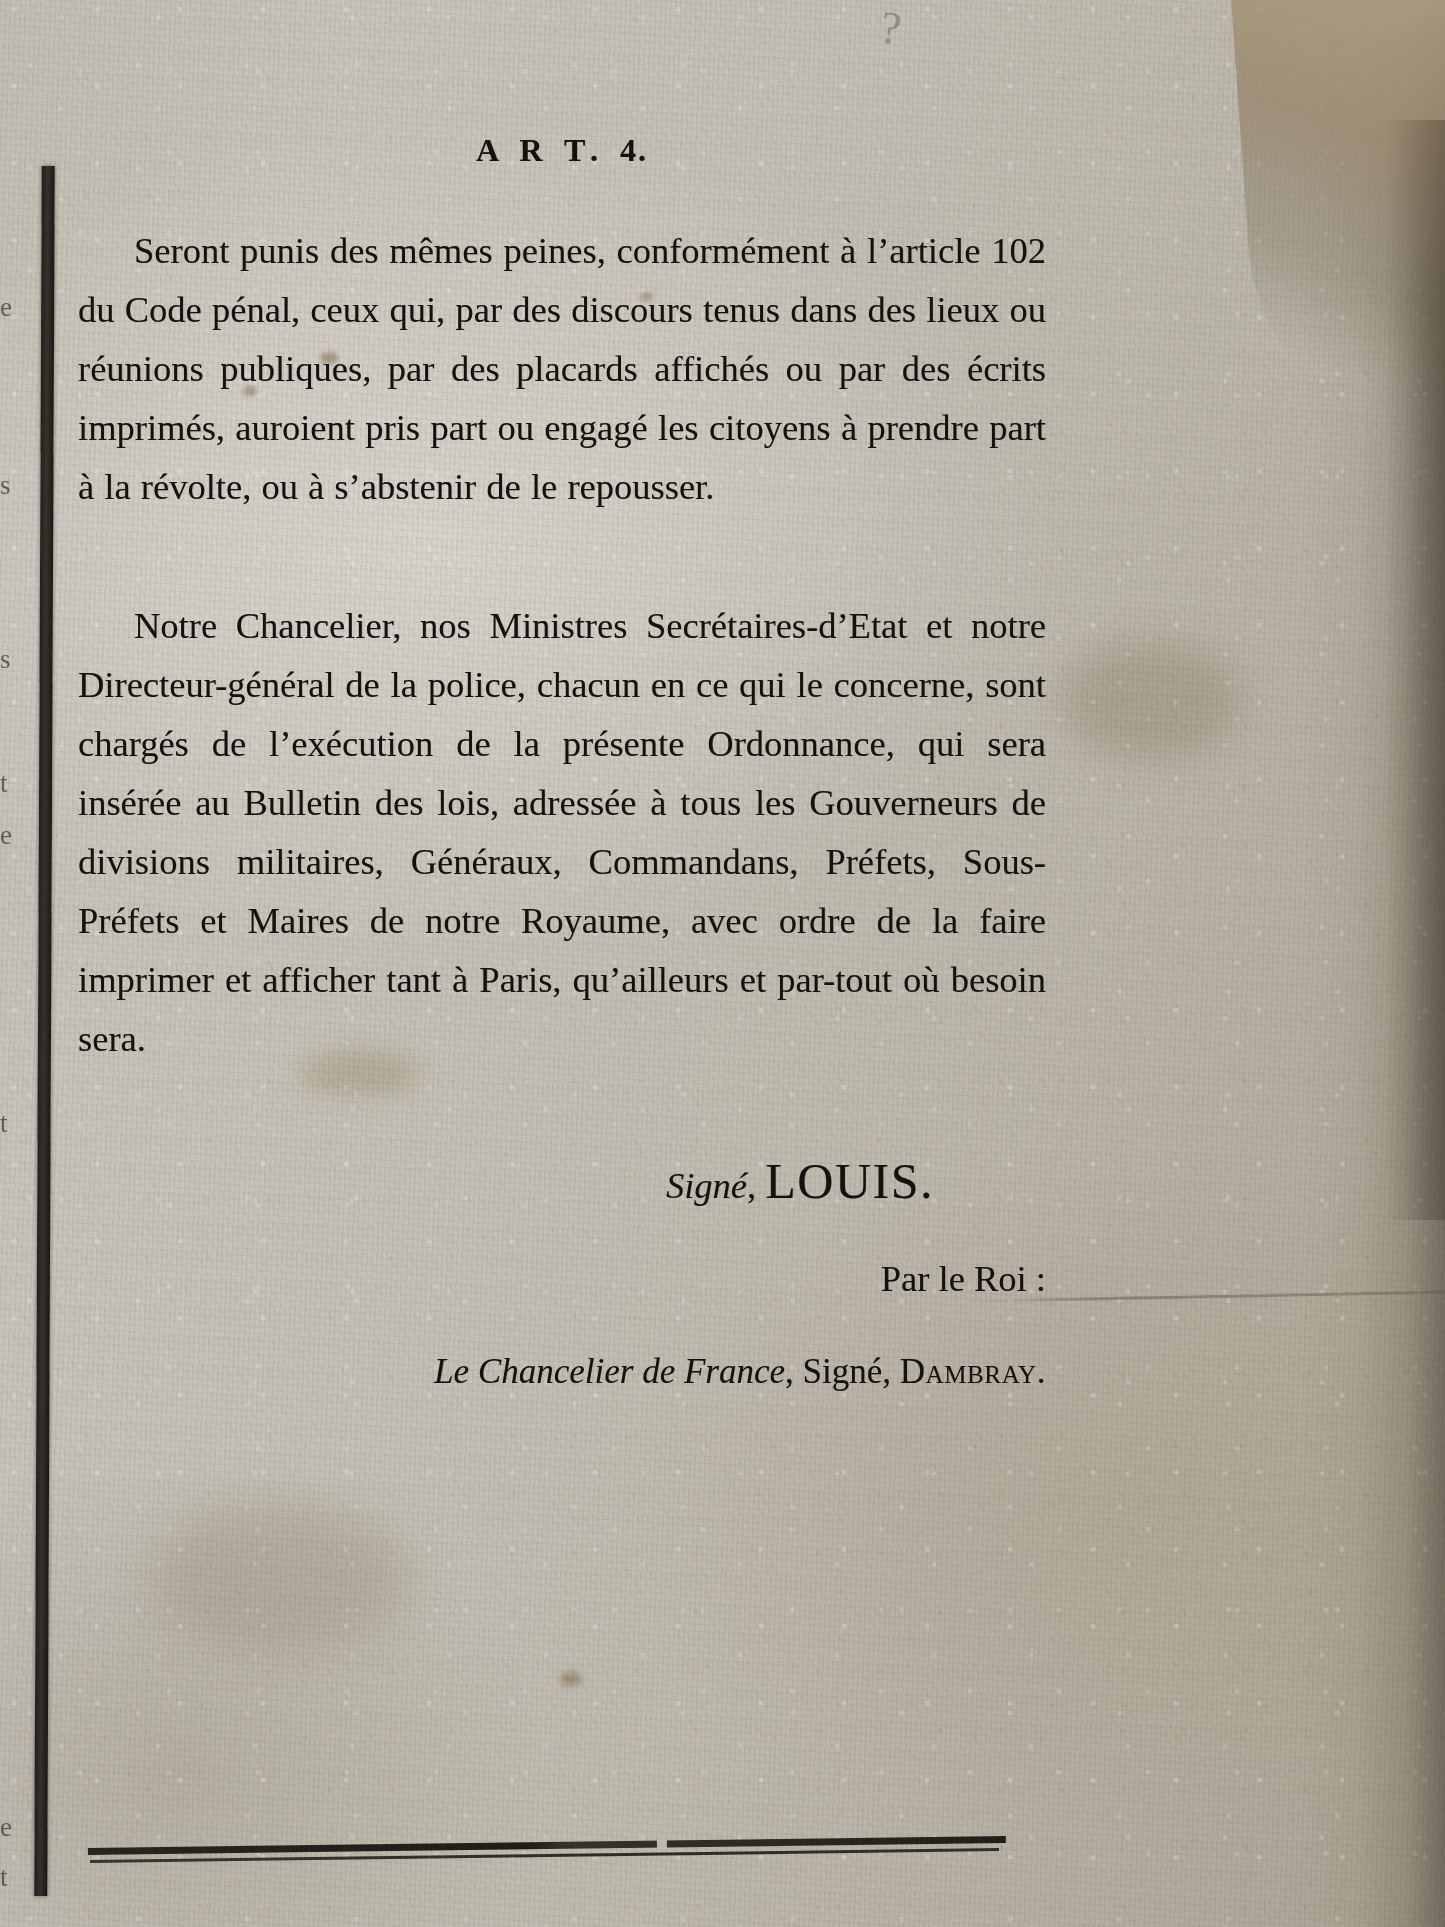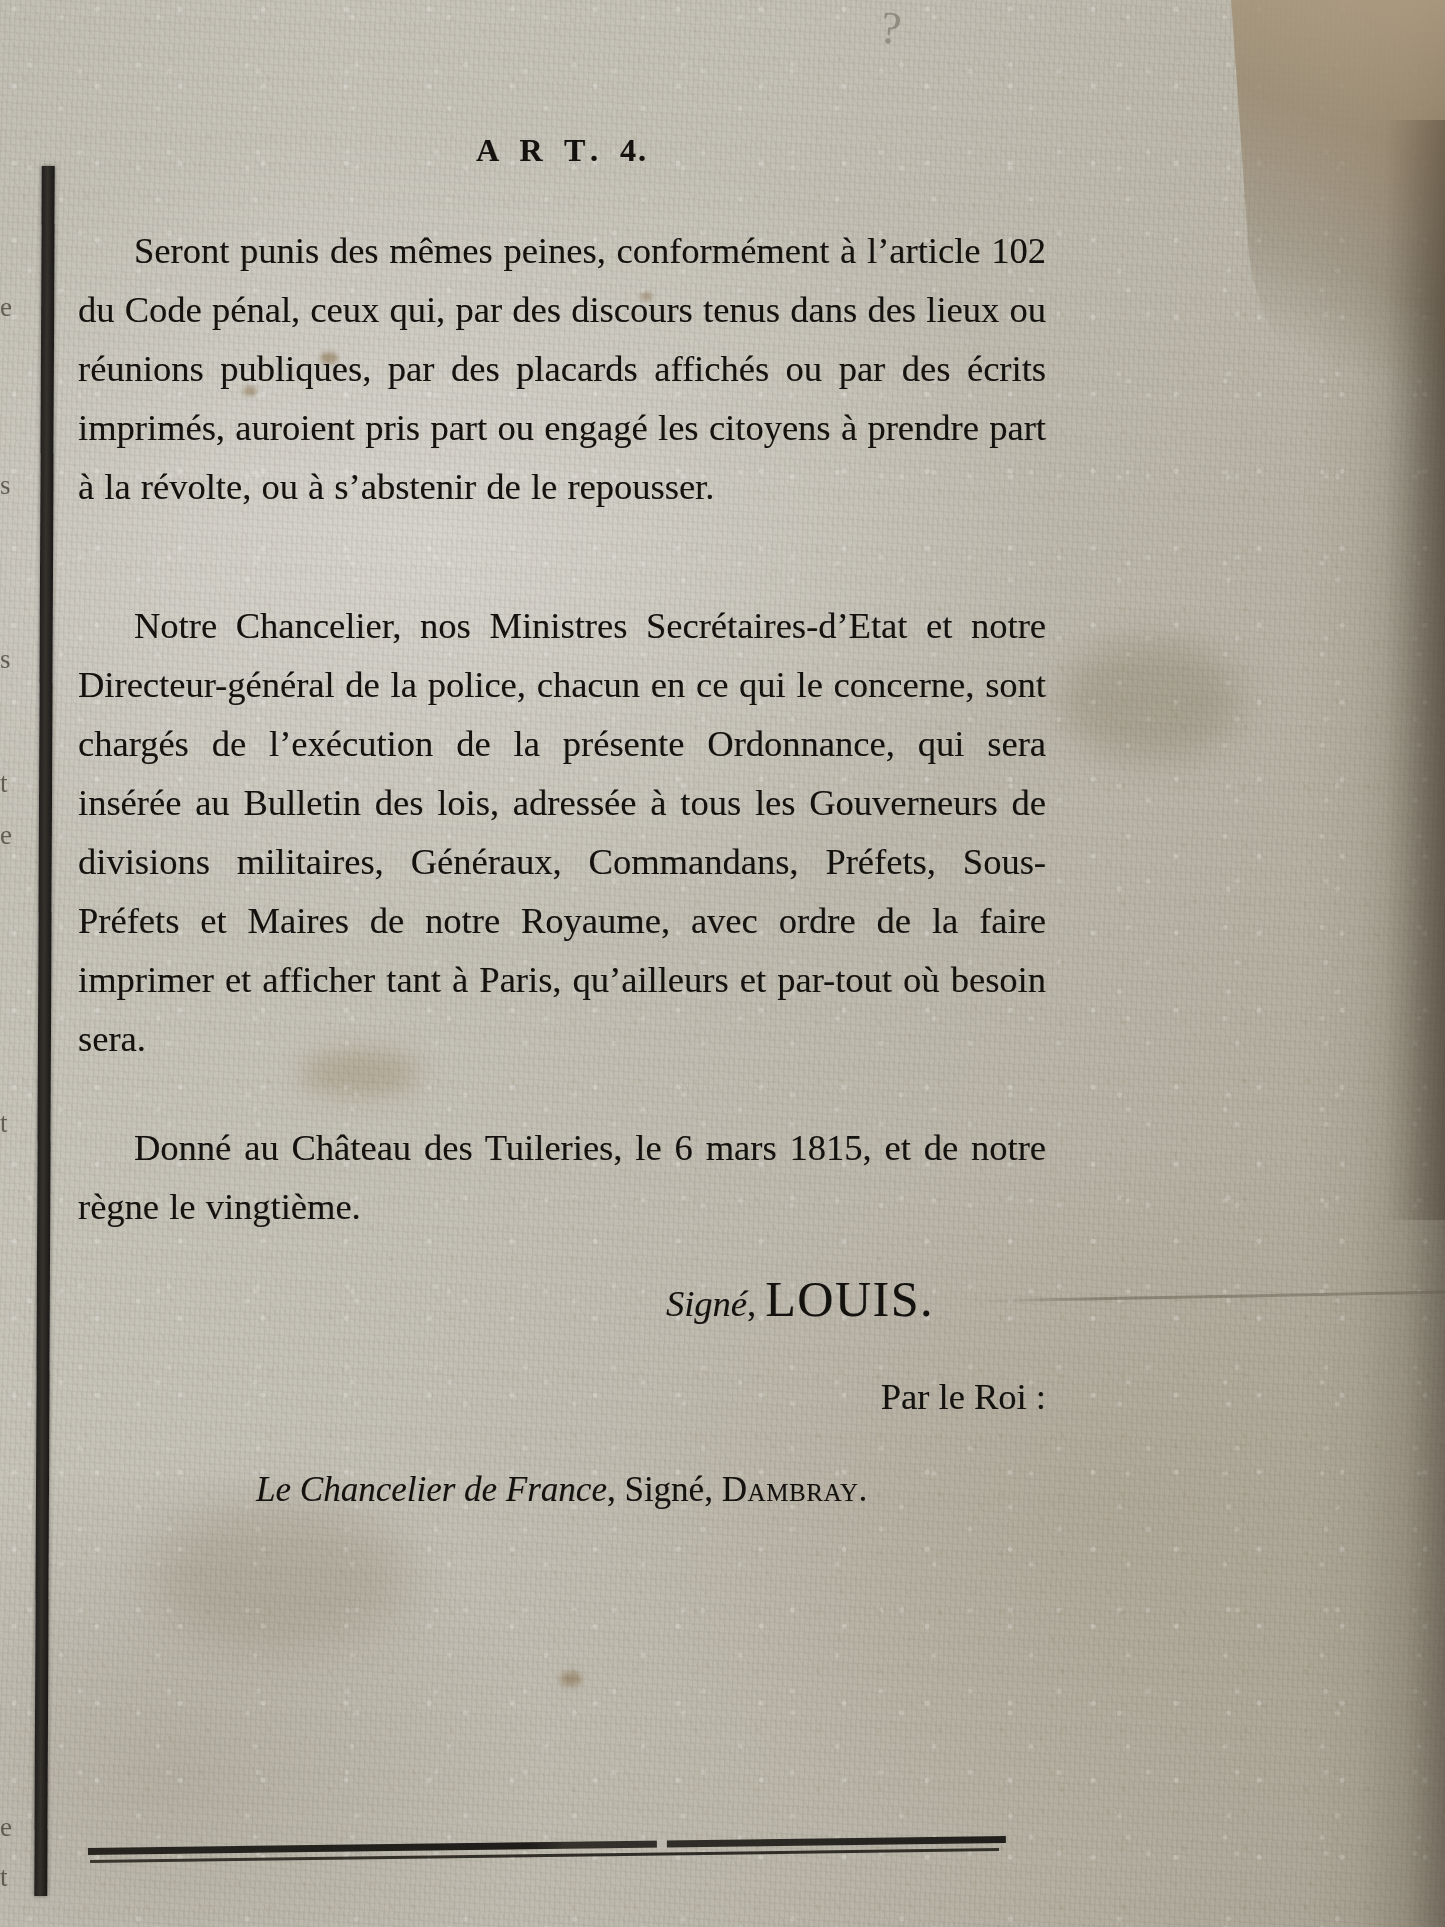--- a/index.html
+++ b/index.html
@@ -108,21 +108,21 @@
   .gap-d{height:34px;}
 
   .sigline{
     margin:0;font-size:36.5px;line-height:59px;color:#14120f;
     text-shadow:0.35px 0.35px 0 rgba(30,26,20,.30);
   }
   .sig-louis{ text-align:right; padding-right:112px; }
   .sig-louis .it{font-style:italic;}
   .sig-louis .caps{font-size:50px;letter-spacing:1.5px;}
   .parleroi{ text-align:right; padding-left:14px;}
-  .chancelier{ text-align:center; font-size:35px; }
+  .chancelier{ text-align:right; font-size:35px; }
   .chancelier .it{font-style:italic;}
   .chancelier .sc{font-variant:small-caps;letter-spacing:.6px;}
 
   
   #rules{
     position:absolute;left:88px;top:1838px;width:918px;height:30px;
     transform:rotate(-0.75deg);
   }
   #rules .r1{
     position:absolute;left:0;top:4px;width:100%;height:7px;
@@ -189,21 +189,20 @@
 
     <div class="gap-b"></div>
 
 
     <div class="gap-b"></div>
 
     <p class="body indent">Notre Chancelier, nos Ministres Secrétaires-d’Etat et notre Directeur-général de la police, chacun en ce qui le concerne, sont chargés de l’exécution de la présente Ordonnance, qui sera insérée au Bulletin des lois, adressée à tous les Gouverneurs de divisions militaires, Généraux, Commandans, Préfets, Sous-Préfets et Maires de notre Royaume, avec ordre de la faire imprimer et afficher tant à Paris, qu’ailleurs et par-tout où besoin sera.</p>
 
     <div class="gap-c"></div>
 
-    <p class="body indent">Donné au Château des Tuileries, le 6 mars 1815, et de notre règne le vingtième.</p>
 
     <div class="gap-d"></div>
 
     <p class="sigline sig-louis"><span class="it">Signé</span><span>, </span><span class="caps">LOUIS.</span></p>
 
     <div class="gap-d"></div>
 
     <p class="sigline parleroi">Par le Roi :</p>
 
     <div class="gap-d"></div>

